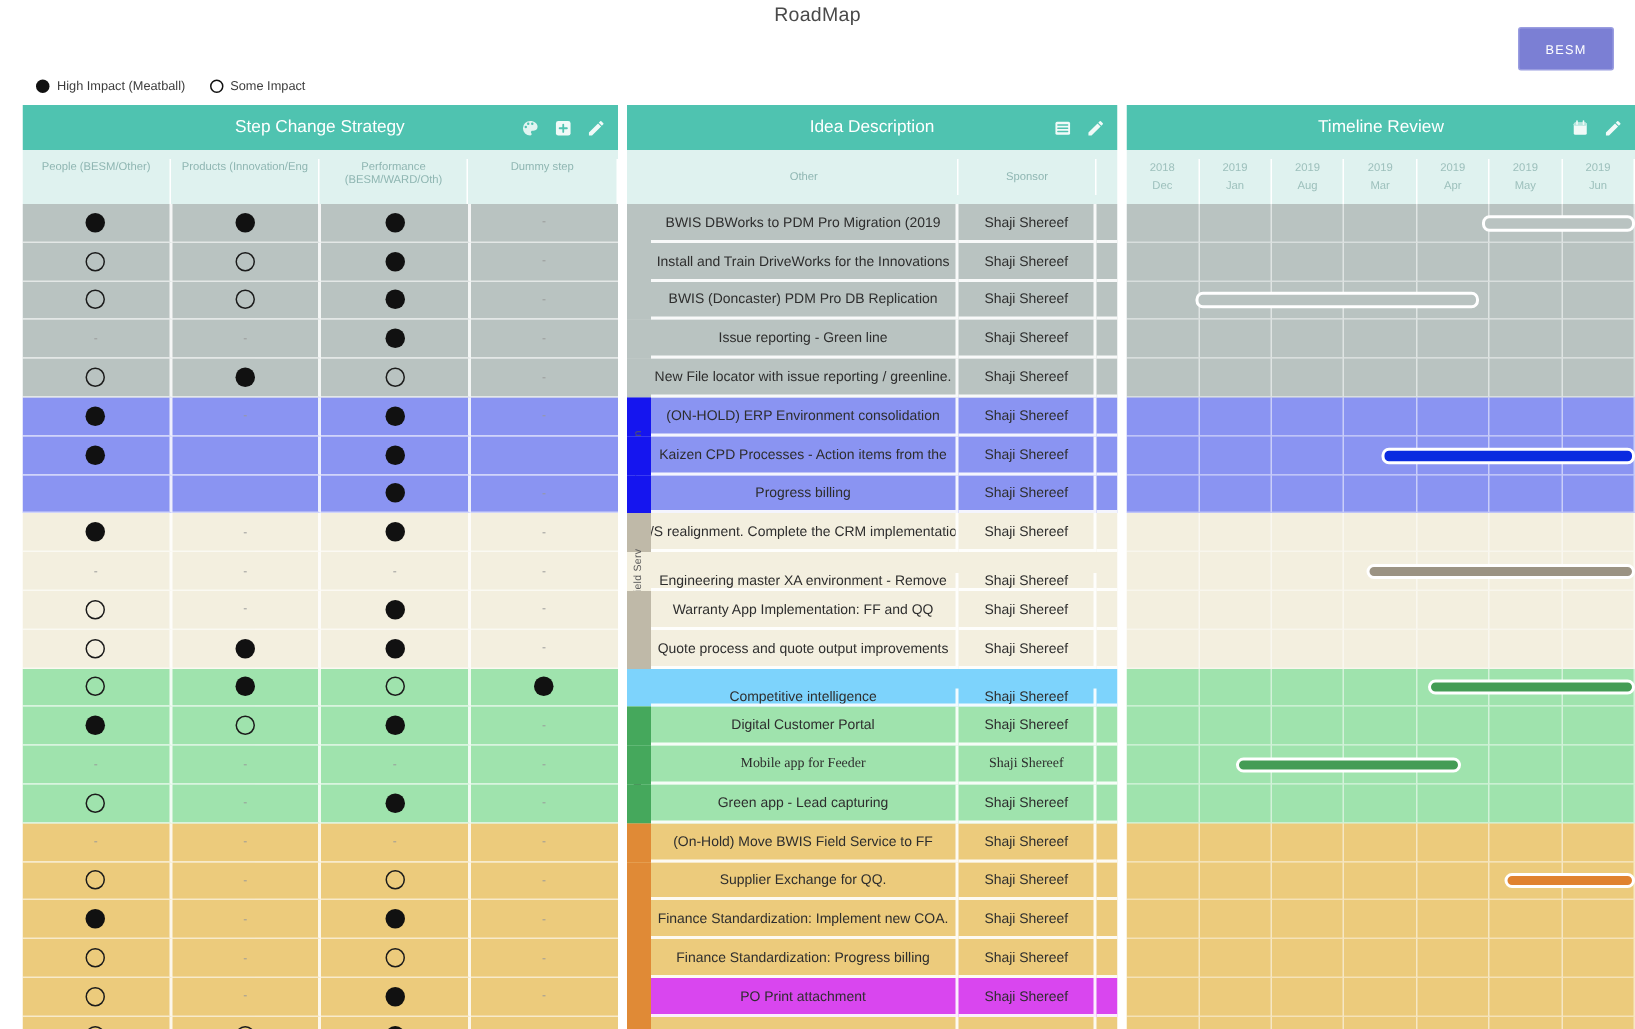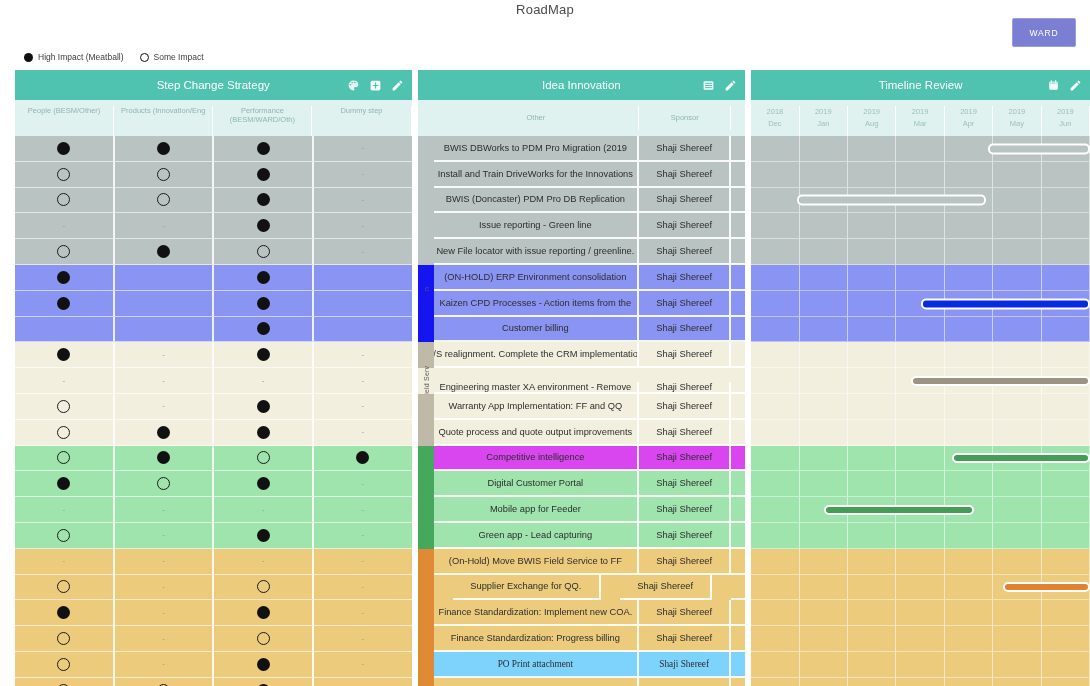--- a/index.html
+++ b/index.html
@@ -139,21 +139,21 @@
     border: 2px solid #ffffff;
   }
 </style>
 </head>
 <body>
 
 <div id="app">
 
   <div class="page-title">RoadMap</div>
 
-  <div class="excel-btn">WARD</div>
+  <div class="excel-btn">BESM</div>
 
   <div class="legend" id="legend">
       <div class="legend-item">
         <span class="dot-filled"></span>
         <span>High Impact (Meatball)</span>
       </div>
       <div class="legend-item">
         <span class="dot-open"></span>
         <span>Some Impact</span>
       </div>
@@ -480,21 +480,21 @@
             <div class="scell">
               <span class="mk-filled"></span>
             </div>
             <div class="scell"></div>
           </div>
         </div>
     </div>
 
     <div class="panel panel-idea">
       <div class="panel-head">
-        <span>Idea Innovation</span>
+        <span>Idea Description</span>
         <div class="panel-head-icons">
           <svg class="hicon" viewBox="0 0 24 24">
             <rect x="3" y="4" width="18" height="16" rx="2" fill="#ffffff"></rect>
             <path d="M6 8h12M6 12h12M6 16h12" stroke="#4fc3b0" stroke-width="1.8" stroke-linecap="round"></path>
           </svg>
           <svg class="hicon" viewBox="0 0 24 24">
             <path fill="#ffffff" d="M3 17.2V21h3.8L18 9.8 14.2 6 3 17.2zM20.7 7.1a1 1 0 000-1.4l-2.4-2.4a1 1 0 00-1.4 0l-1.8 1.8L18.9 8.9l1.8-1.8z"></path>
           </svg>
         </div>
       </div>
@@ -546,21 +546,21 @@
             <div class="icell-pad"></div>
           </div>
           <div class="irow" style="background: rgb(138, 148, 242);">
             <div class="igroup-tab" style="background: rgb(21, 21, 239);"></div>
             <div class="icell-idea">Kaizen CPD Processes - Action items from the</div>
             <div class="icell-sponsor">Shaji Shereef</div>
             <div class="icell-pad"></div>
           </div>
           <div class="irow" style="background: rgb(138, 148, 242);">
             <div class="igroup-tab" style="background: rgb(21, 21, 239);"></div>
-            <div class="icell-idea">Customer billing</div>
+            <div class="icell-idea">Progress billing</div>
             <div class="icell-sponsor">Shaji Shereef</div>
             <div class="icell-pad"></div>
           </div>
           <div class="irow" style="background: rgb(243, 239, 223);">
             <div class="igroup-tab" style="background: rgb(191, 185, 168); overflow: visible;">
               <div class="igroup-label" style="top: 51.6px;">CRM / Field Serv</div>
             </div>
             <div class="icell-idea">F/S realignment. Complete the CRM implementation</div>
             <div class="icell-sponsor">Shaji Shereef</div>
             <div class="icell-pad"></div>
@@ -576,73 +576,73 @@
             <div class="icell-idea">Warranty App Implementation: FF and QQ</div>
             <div class="icell-sponsor">Shaji Shereef</div>
             <div class="icell-pad"></div>
           </div>
           <div class="irow" style="background: rgb(243, 239, 223);">
             <div class="igroup-tab" style="background: rgb(191, 185, 168);"></div>
             <div class="icell-idea">Quote process and quote output improvements</div>
             <div class="icell-sponsor">Shaji Shereef</div>
             <div class="icell-pad"></div>
           </div>
-          <div class="irow" style="background: #d946ef;">
+          <div class="irow" style="background: #7dd3fc; align-items: flex-end;">
             <div class="igroup-tab" style="background: rgb(69, 168, 92); overflow: visible;">
               <div class="igroup-label" style="top: 51.6px;">DIGITAL</div>
             </div>
             <div class="icell-idea">Competitive intelligence</div>
             <div class="icell-sponsor">Shaji Shereef</div>
             <div class="icell-pad"></div>
           </div>
           <div class="irow" style="background: rgb(159, 227, 173);">
             <div class="igroup-tab" style="background: rgb(69, 168, 92);"></div>
             <div class="icell-idea">Digital Customer Portal</div>
             <div class="icell-sponsor">Shaji Shereef</div>
             <div class="icell-pad"></div>
           </div>
-          <div class="irow" style="background: rgb(159, 227, 173);">
+          <div class="irow" style="background: rgb(159, 227, 173); font-family: Liberation Serif, serif;">
             <div class="igroup-tab" style="background: rgb(69, 168, 92);"></div>
             <div class="icell-idea">Mobile app for Feeder</div>
             <div class="icell-sponsor">Shaji Shereef</div>
             <div class="icell-pad"></div>
           </div>
           <div class="irow" style="background: rgb(159, 227, 173);">
             <div class="igroup-tab" style="background: rgb(69, 168, 92);"></div>
             <div class="icell-idea">Green app - Lead capturing</div>
             <div class="icell-sponsor">Shaji Shereef</div>
             <div class="icell-pad"></div>
           </div>
           <div class="irow" style="background: rgb(236, 203, 124);">
             <div class="igroup-tab" style="background: rgb(224, 138, 54); overflow: visible;">
               <div class="igroup-label" style="top: 77.4px;">ERP</div>
             </div>
             <div class="icell-idea">(On-Hold) Move BWIS Field Service to FF</div>
             <div class="icell-sponsor">Shaji Shereef</div>
             <div class="icell-pad"></div>
           </div>
-          <div class="irow" style="background: rgb(236, 203, 124); gap: 19px;">
+          <div class="irow" style="background: rgb(236, 203, 124);">
             <div class="igroup-tab" style="background: rgb(224, 138, 54);"></div>
             <div class="icell-idea">Supplier Exchange for QQ.</div>
             <div class="icell-sponsor">Shaji Shereef</div>
             <div class="icell-pad"></div>
           </div>
           <div class="irow" style="background: rgb(236, 203, 124);">
             <div class="igroup-tab" style="background: rgb(224, 138, 54);"></div>
             <div class="icell-idea">Finance Standardization: Implement new COA.</div>
             <div class="icell-sponsor">Shaji Shereef</div>
             <div class="icell-pad"></div>
           </div>
           <div class="irow" style="background: rgb(236, 203, 124);">
             <div class="igroup-tab" style="background: rgb(224, 138, 54);"></div>
             <div class="icell-idea">Finance Standardization: Progress billing</div>
             <div class="icell-sponsor">Shaji Shereef</div>
             <div class="icell-pad"></div>
           </div>
-          <div class="irow" style="background: #7dd3fc; font-family: Liberation Serif, serif;">
+          <div class="irow" style="background: #d946ef;">
             <div class="igroup-tab" style="background: rgb(224, 138, 54);"></div>
             <div class="icell-idea">PO Print attachment</div>
             <div class="icell-sponsor">Shaji Shereef</div>
             <div class="icell-pad"></div>
           </div>
           <div class="irow" style="background: rgb(236, 203, 124);">
             <div class="igroup-tab" style="background: rgb(224, 138, 54);"></div>
             <div class="icell-idea">CAD Link implementation (PDM Version, PSA,</div>
             <div class="icell-sponsor">Shaji Shereef</div>
             <div class="icell-pad"></div>

